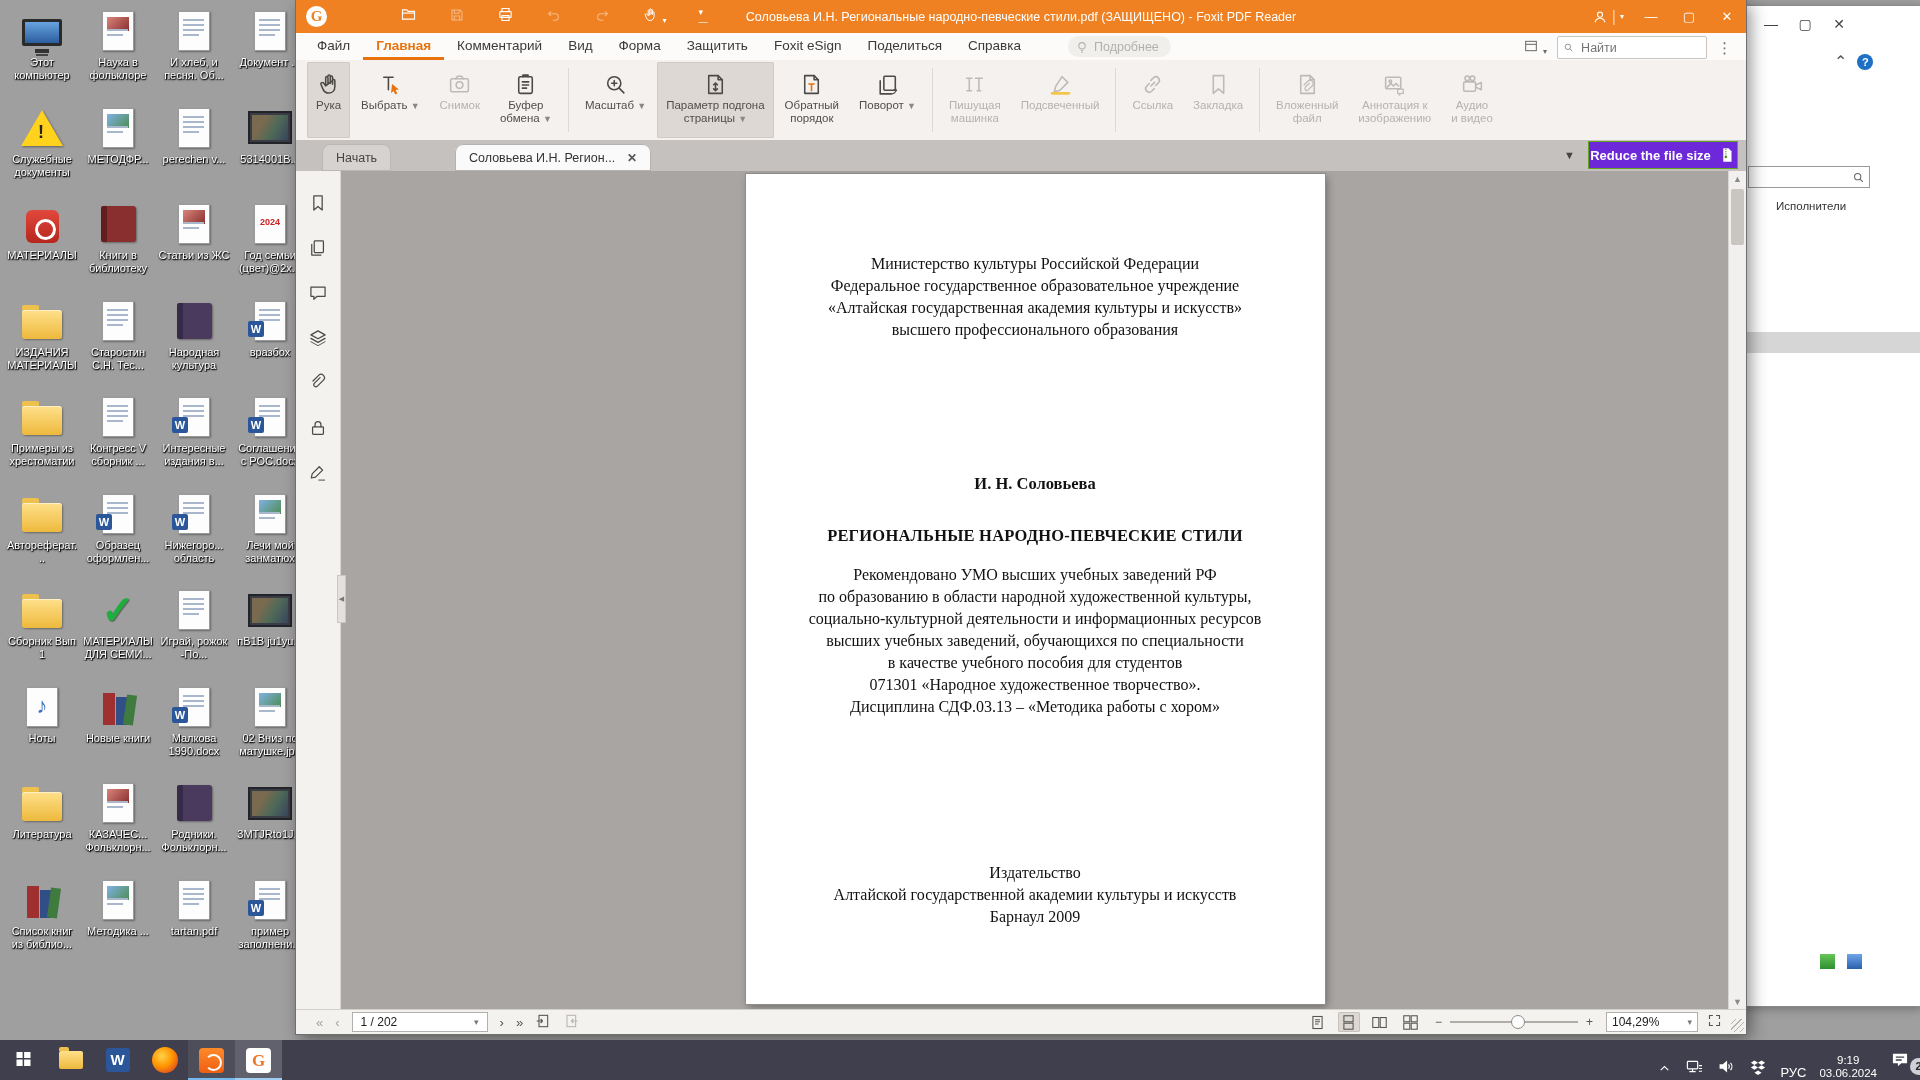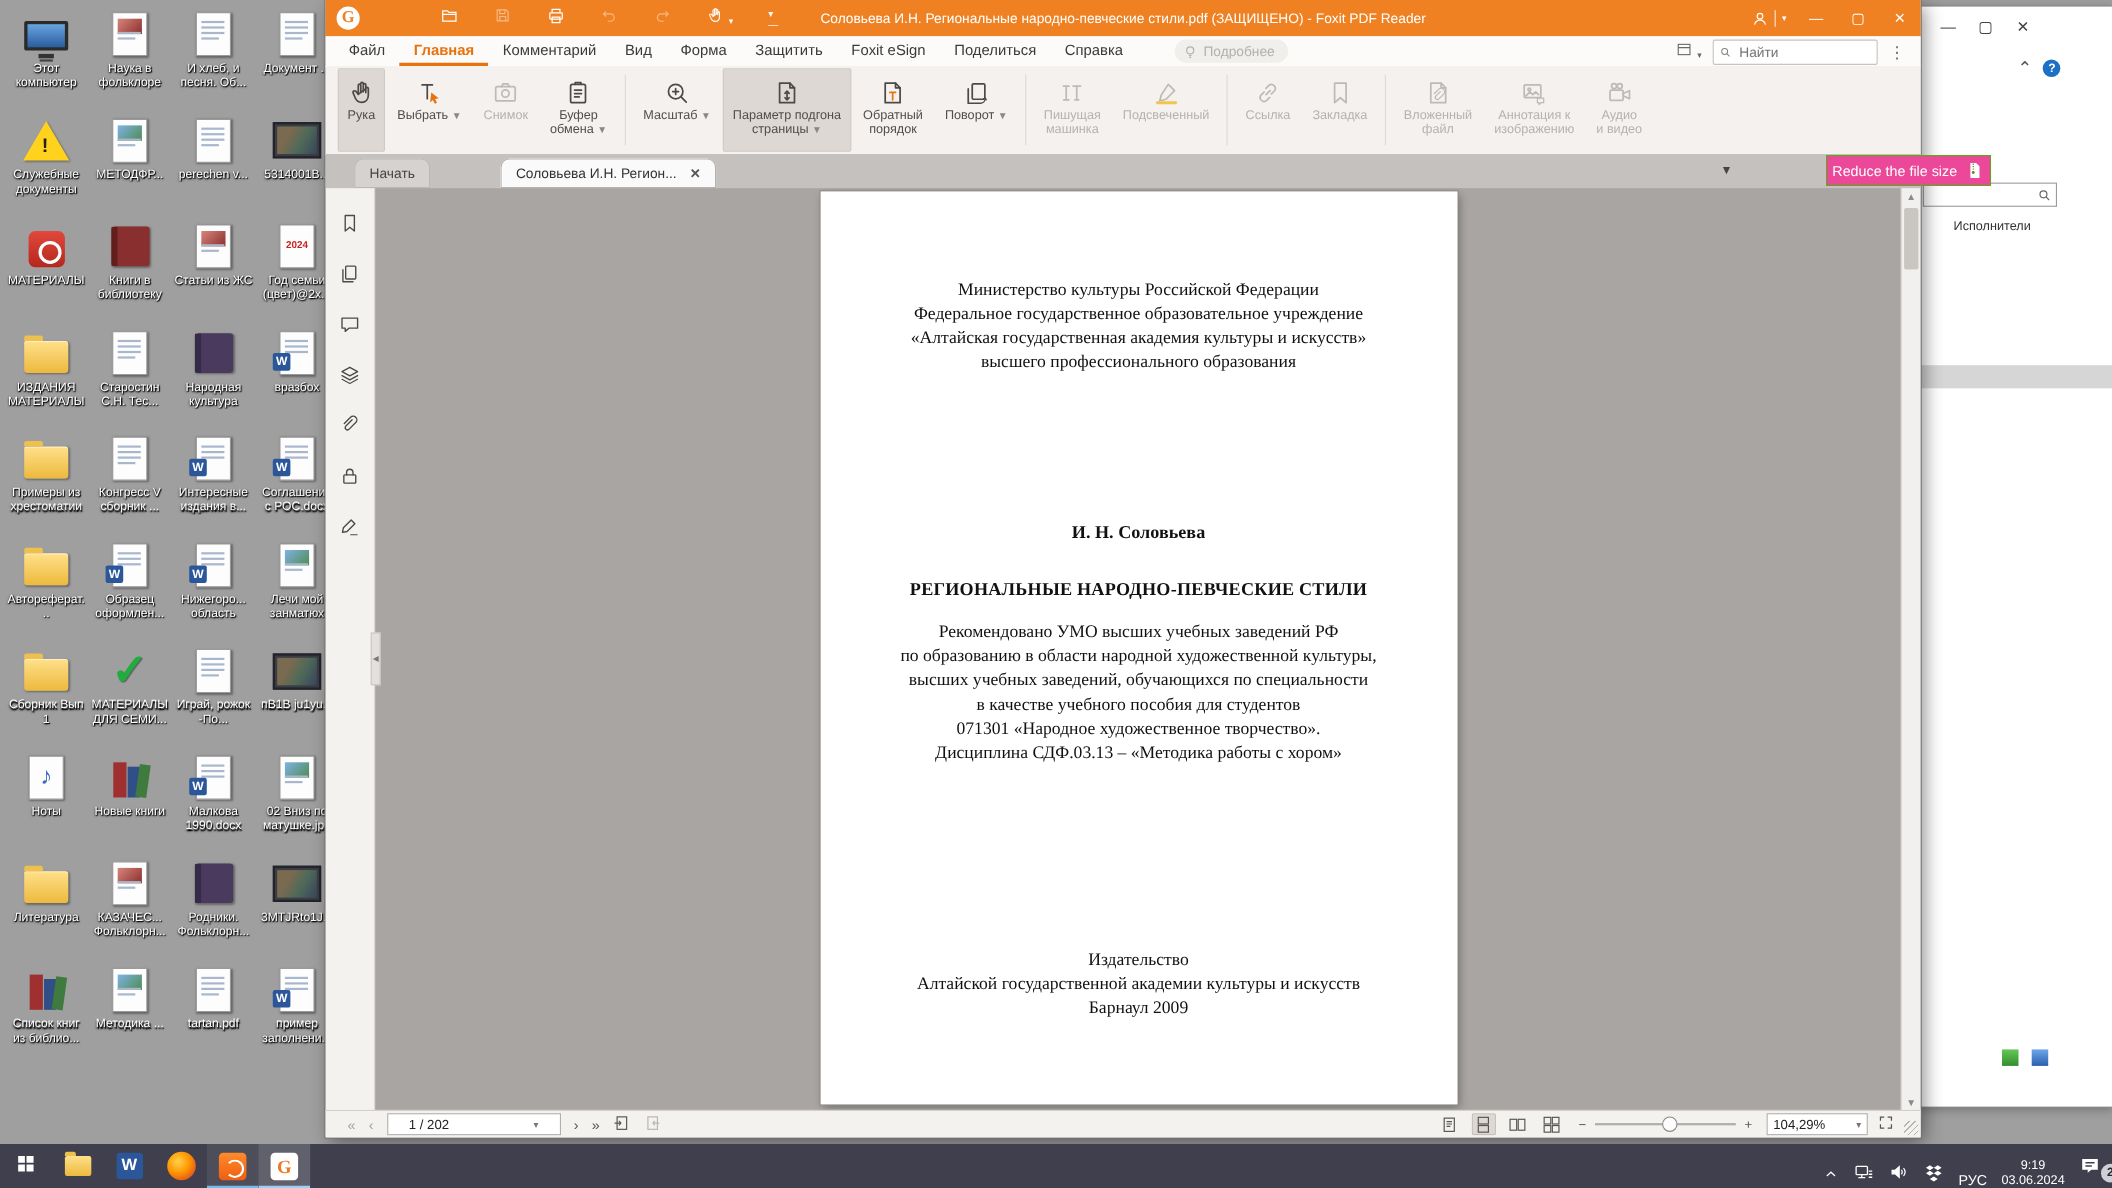--- a/index.html
+++ b/index.html
@@ -91,22 +91,22 @@
   .tb-btn.disabled{color:#bdbab7;}
   .tb-btn.disabled .tb-lbl{color:#b5b2af;}
   .tb-sep{width:1px;background:#ddd9d6;margin:8px 6px;}
   
   .f-tabbar{position:absolute;left:0;top:140px;right:0;height:31px;background:#c4c1be;}
   .f-tab{position:absolute;bottom:0;height:27px;border-radius:8px 8px 0 0;background:#d5d2cf;color:#474543;
          font-size:12.5px;display:flex;align-items:center;padding:0 14px;box-shadow:inset 0 0 0 1px #bab7b4;}
   .f-tab.active{background:#fbfafa;color:#333;box-shadow:inset 0 0 0 1px #b5b2af;}
   .f-tab .tclose{margin-left:12px;font-size:12px;color:#555;font-weight:bold;}
   .tab-dd{position:absolute;left:1268px;top:9px;color:#444;font-size:11px;}
-  .reduce-btn{position:absolute;left:1364px;top:1px;width:150px;height:28px;background:#ec4899;color:#fff;
-         font-weight:normal;font-size:13px;display:flex;align-items:center;justify-content:center;gap:7px;
+  .reduce-btn{position:absolute;left:1292px;top:1px;width:150px;height:28px;background:#6d28d9;color:#fff;
+         font-weight:bold;font-size:13px;display:flex;align-items:center;justify-content:center;gap:7px;
          box-shadow:inset 0 0 0 1px #63a31d;}
   
   .f-main{position:absolute;left:0;top:171px;right:0;bottom:24px;background:#a8a5a2;overflow:hidden;}
   .nav-strip{position:absolute;left:0;top:0;bottom:0;width:44px;background:#f4f2ef;border-right:1px solid #d8d5d2;
              display:flex;flex-direction:column;align-items:center;padding-top:22px;gap:21px;color:#4c4a48;}
   .strip-handle{position:absolute;left:41px;top:404px;width:7px;height:46px;background:#e3e0dd;border:1px solid #c9c6c3;
              display:flex;align-items:center;justify-content:center;font-size:7px;color:#7a7876;}
   .doc-area{position:absolute;left:45px;right:17px;top:0;bottom:0;overflow:hidden;}
   .pdf-page{position:relative;margin:3px auto 0;width:579px;height:830px;background:#fff;
             box-shadow:0 0 0 1px #8f8c89,2px 3px 8px rgba(0,0,0,.35);
@@ -118,21 +118,21 @@
   .f-scroll{position:absolute;right:0;top:0;bottom:0;width:17px;background:#f2f0ee;border-left:1px solid #d8d5d2;}
   .f-scroll .arr{position:absolute;left:0;width:17px;height:16px;color:#8a8a8a;font-size:9px;text-align:center;line-height:16px;}
   .f-scroll .thumb{position:absolute;left:2px;top:18px;width:13px;height:56px;background:#c9c5c1;border-radius:2px;}
   
   .f-status{position:absolute;left:0;bottom:0;right:0;height:24px;background:#f4f2ef;border-top:1px solid #d2cfcc;
             font-size:12px;color:#555;}
   .st-left{position:absolute;left:20px;top:0;height:24px;display:flex;align-items:center;gap:12px;}
   .st-left .nav{font-size:13px;}
   .st-left .gray{color:#a5a2a0;}
   .pagebox{width:118px;height:18px;border:1px solid #b2afac;background:#fff;display:flex;align-items:center;
-           padding:0 19px;color:#222;justify-content:space-between;}
+           padding:0 8px;color:#222;justify-content:space-between;}
   .pagebox .dd{color:#777;font-size:9px;}
   .st-right{position:absolute;right:24px;top:0;height:24px;display:flex;align-items:center;gap:9px;}
   .lay{display:flex;align-items:center;justify-content:center;width:22px;height:20px;border-radius:2px;color:#555;}
   .lay.selected{background:#ddd8d3;box-shadow:inset 0 0 0 1px #c6c1bb;}
   .slider{display:flex;align-items:center;gap:8px;margin:0 4px;}
   .slider .line{position:relative;width:128px;height:2px;background:#b0ada9;}
   .slider .knob{position:absolute;left:48%;top:-6px;width:12px;height:12px;border-radius:50%;background:#fdfdfd;border:1px solid #8a8a8a;}
   .zoombox{width:80px;height:18px;border:1px solid #b2afac;background:#fff;display:flex;align-items:center;
            justify-content:space-between;padding:0 5px;color:#222;}
   .grip{position:absolute;right:2px;bottom:2px;width:13px;height:13px;
@@ -840,20 +840,21 @@
               <div>Министерство культуры Российской Федерации</div>
               <div>Федеральное государственное образовательное учреждение</div>
               <div>«Алтайская государственная академия культуры и искусств»</div>
               <div>высшего профессионального образования</div>
             </div>
           <div class="blk pdf-author" style="top:300px">И. Н. Соловьева</div>
           <div class="blk pdf-title" style="top:352px">РЕГИОНАЛЬНЫЕ НАРОДНО-ПЕВЧЕСКИЕ СТИЛИ</div>
           <div class="blk" style="top:390px">
               <div>Рекомендовано УМО высших учебных заведений РФ</div>
               <div>по образованию в области народной художественной культуры,</div>
+              <div>социально-культурной деятельности и информационных ресурсов</div>
               <div>высших учебных заведений, обучающихся по специальности</div>
               <div>в качестве учебного пособия для студентов</div>
               <div>071301 «Народное художественное творчество».</div>
               <div>Дисциплина СДФ.03.13 – «Методика работы с хором»</div>
             </div>
           <div class="blk" style="top:688px">
               <div>Издательство</div>
               <div>Алтайской государственной академии культуры и искусств</div>
               <div>Барнаул 2009</div>
             </div>

